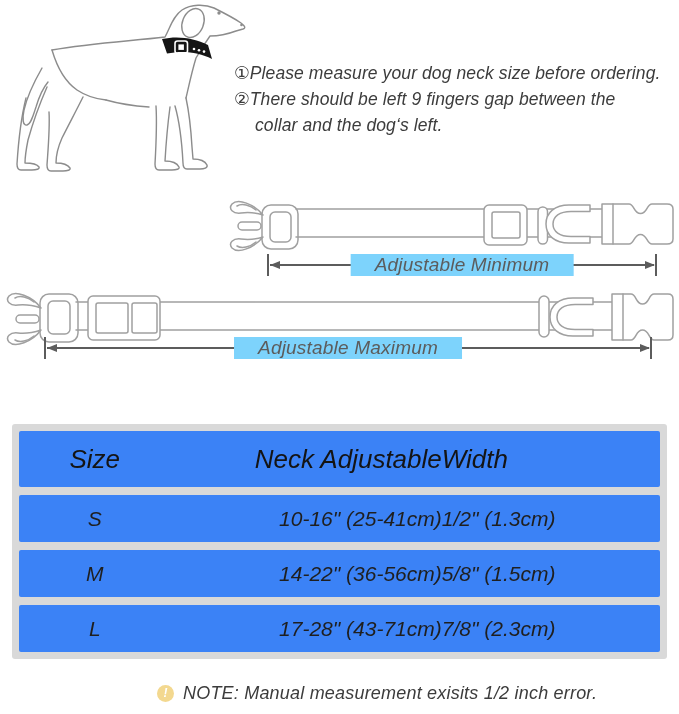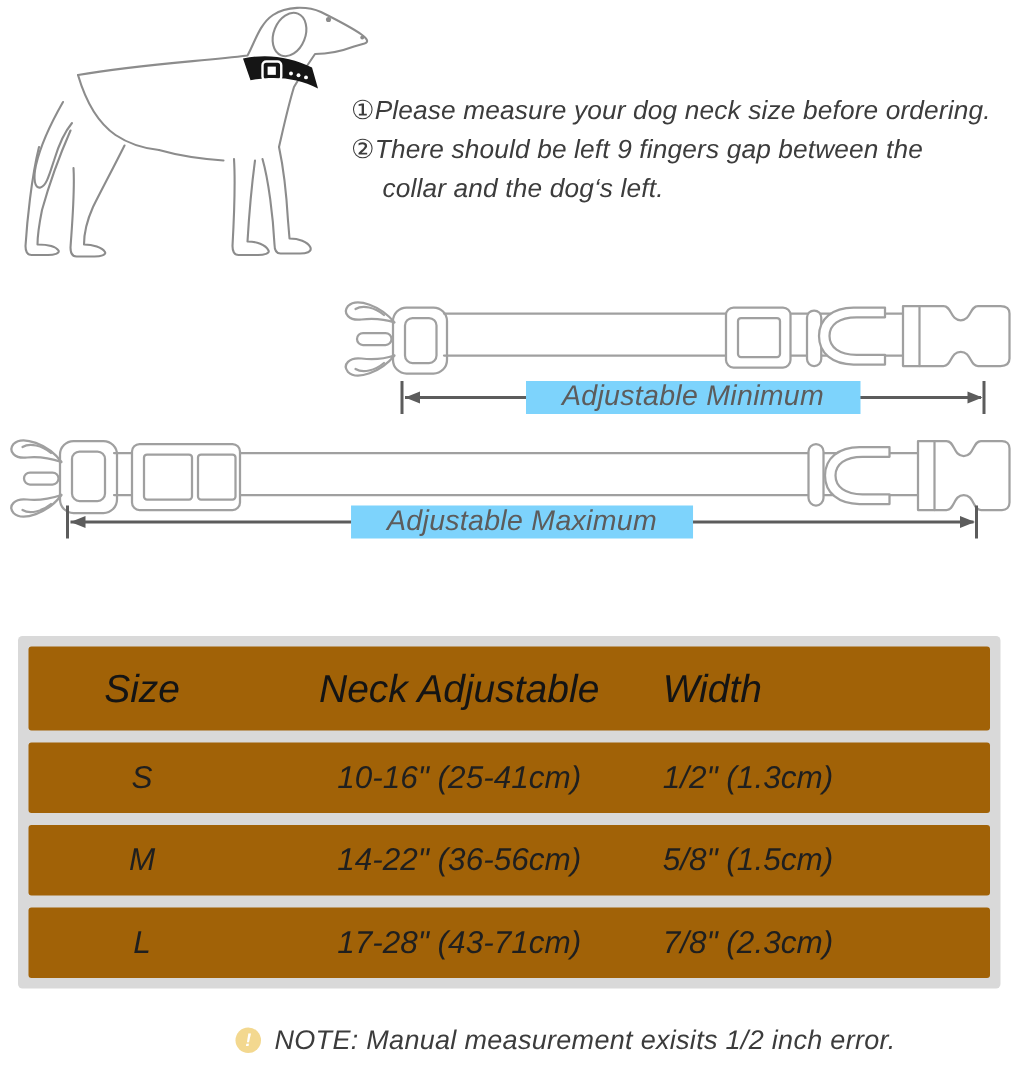--- a/index.html
+++ b/index.html
@@ -45,28 +45,28 @@
     background:#7dd3fc;padding:0 24px;font-size:19px;color:var(--arrow,#5c5c5c);
     white-space:nowrap;letter-spacing:0.2px;
   }
 
   .size-table{
     position:absolute;left:12px;top:424px;width:655px;height:235px;
     background:var(--table-bg,#d9d9d9);border-radius:3px;
     box-sizing:border-box;padding:7px 7px;
   }
   .trow{
-    background:#a16207;border-radius:2px;height:47px;margin-bottom:8px;
+    background:#3b82f6;border-radius:2px;height:47px;margin-bottom:8px;
     display:flex;align-items:center;color:var(--table-text,#1f1f1f);
     font-size:21px;padding-right:10px;
   }
   .trow:last-child{margin-bottom:0;}
   .trow.head{height:56px;font-size:26px;color:#141414;}
   .trow .c1{width:24%;text-align:center;}
-  .trow .c2{width:43%;text-align:center;}
+  .trow .c2{width:43%;text-align:right;}
   .trow .c3{width:33%;text-align:left;}
 
   .note{
     position:absolute;left:157px;top:683px;display:flex;align-items:center;gap:9px;
   }
   .note-icon{
     width:17px;height:17px;border-radius:50%;
     background:var(--note-icon-bg,#f3d88f);color:#fff;
     font-size:12px;font-weight:bold;text-align:center;line-height:17px;
     flex:0 0 auto;

